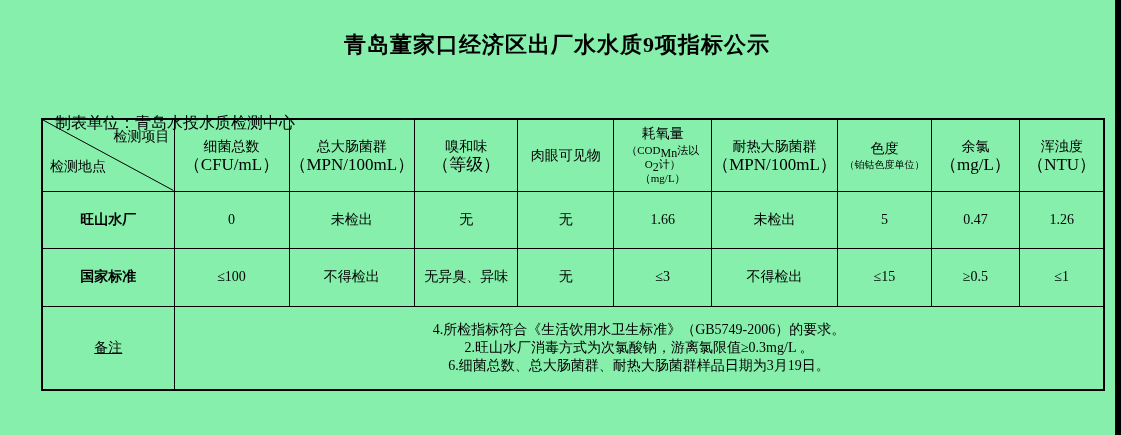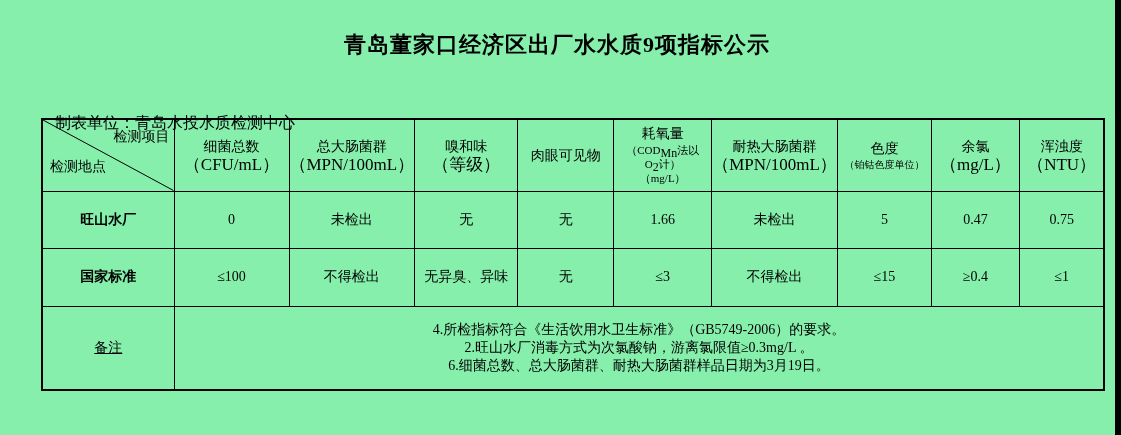--- a/index.html
+++ b/index.html
@@ -125,33 +125,33 @@
     <tr class="data-row-1">
       <td class="row-label">旺山水厂</td>
       <td class="value-cell">0</td>
       <td class="value-cell">未检出</td>
       <td class="value-cell">无</td>
       <td class="value-cell">无</td>
       <td class="value-cell">1.66</td>
       <td class="value-cell">未检出</td>
       <td class="value-cell">5</td>
       <td class="value-cell">0.47</td>
-      <td class="value-cell">0.75</td>
+      <td class="value-cell">1.26</td>
     </tr>
 
     <tr class="data-row-2">
       <td class="row-label">国家标准</td>
       <td class="value-cell">≤100</td>
       <td class="value-cell">不得检出</td>
       <td class="value-cell">无异臭、异味</td>
       <td class="value-cell">无</td>
       <td class="value-cell">≤3</td>
       <td class="value-cell">不得检出</td>
       <td class="value-cell">≤15</td>
-      <td class="value-cell">≥0.4</td>
+      <td class="value-cell">≥0.5</td>
       <td class="value-cell">≤1</td>
     </tr>
 
     <tr class="remarks-row">
       <td class="remarks-label">备注</td>
       <td class="remarks-content" colspan="9">
         <div class="remark-line">4.所检指标符合《生活饮用水卫生标准》（GB5749-2006）的要求。</div>
         <div class="remark-line">2.旺山水厂消毒方式为次氯酸钠，游离氯限值≥0.3mg/L 。</div>
         <div class="remark-line">6.细菌总数、总大肠菌群、耐热大肠菌群样品日期为3月19日。</div>
       </td>

